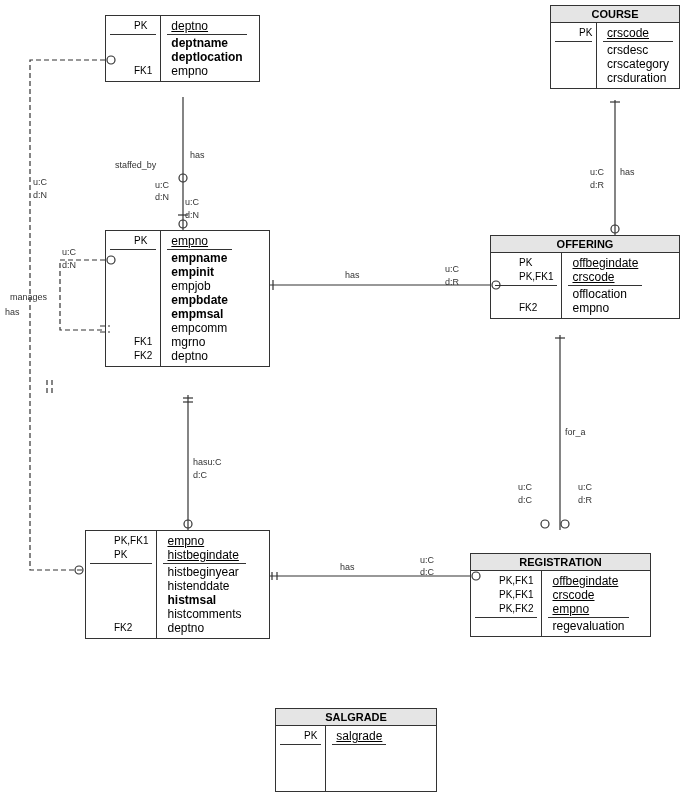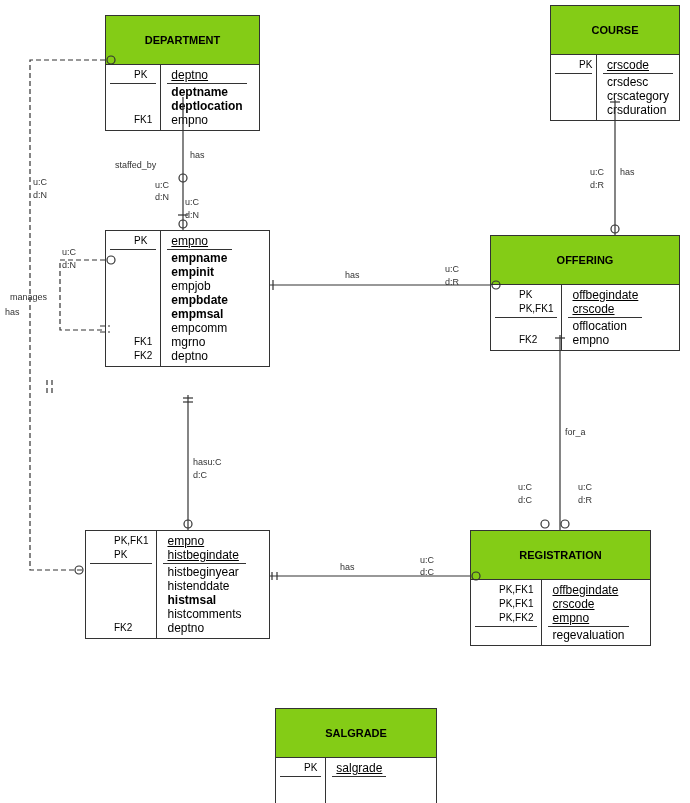--- a/index.html
+++ b/index.html
@@ -17,24 +17,24 @@
       top: 0; left: 0;
       width: 690px;
       height: 803px;
     }
     .entity {
       position: absolute;
       border: 1px solid #333;
       background: #fff;
     }
     .entity-header {
-      background: #84cc16;
+      background: #e5e5e5;
       text-align: center;
       font-weight: bold;
-      padding: 18px 4px;
+      padding: 2px 4px;
       border-bottom: 1px solid #333;
       font-size: 11px;
     }
     .entity-body {
       display: flex;
     }
     .pk-col {
       border-right: 1px solid #333;
       padding: 2px 4px;
       white-space: nowrap;
@@ -82,21 +82,20 @@
       font-family: Arial, sans-serif;
       fill: #333;
     }
   </style>
 </head>
 <body>
 
 <div class="er-canvas">
 
   <div class="entity" style="left:105px;top:15px;width:155px;">
-    <div class="entity-header">DEPARTMENT</div>
     <div class="entity-body">
       <div class="pk-col">
         <div class="pk-section">
             <div class="pk-label">PK</div>
           </div>
         <div class="section-divider"></div>
         <div class="pk-section">
           <div class="pk-label">&nbsp;</div>
           <div class="pk-label">&nbsp;</div>
           <div class="pk-label">FK1</div>
@@ -235,21 +234,21 @@
         </div>
         <div class="section-divider"></div>
         <div class="pk-section">
           <div>offlocation</div>
           <div>empno</div>
         </div>
       </div>
     </div>
   </div>
 
-  <div class="entity" style="left:470px;top:530px;width:181px;">
+  <div class="entity" style="left:470px;top:553px;width:181px;">
     <div class="entity-header">REGISTRATION</div>
     <div class="entity-body">
       <div class="pk-col" style="min-width:52px;">
         <div class="pk-section">
           <div class="pk-label">PK,FK1</div>
           <div class="pk-label">PK,FK1</div>
           <div class="pk-label">PK,FK2</div>
         </div>
         <div class="section-divider"></div>
         <div class="pk-section">

